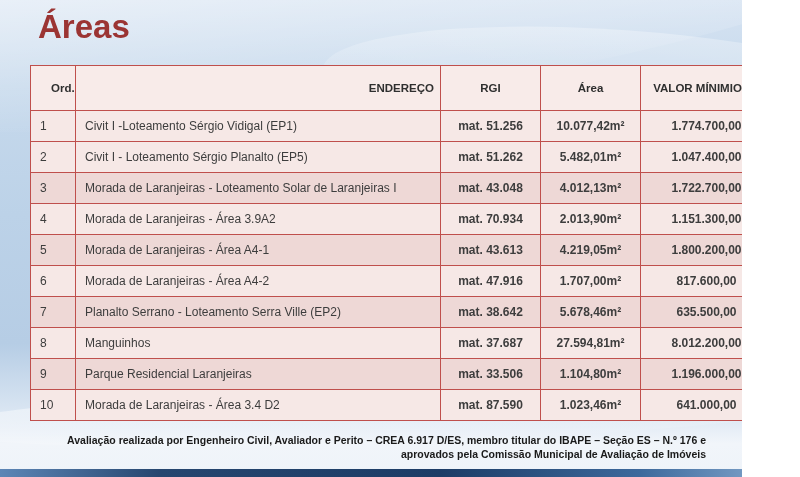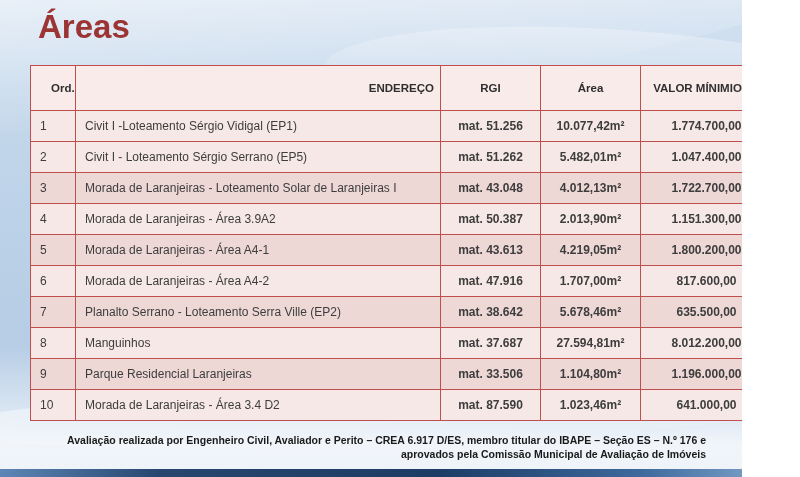--- a/index.html
+++ b/index.html
@@ -102,36 +102,36 @@
     <tbody>
         <tr>
           <td class="c0">1</td>
           <td class="c1">Civit I -Loteamento Sérgio Vidigal (EP1)</td>
           <td class="c2">mat. 51.256</td>
           <td class="c3">10.077,42m²</td>
           <td class="c4">1.774.700,00</td>
         </tr>
         <tr>
           <td class="c0">2</td>
-          <td class="c1">Civit I - Loteamento Sérgio Serrano (EP5)</td>
+          <td class="c1">Civit I - Loteamento Sérgio Planalto (EP5)</td>
           <td class="c2">mat. 51.262</td>
           <td class="c3">5.482,01m²</td>
           <td class="c4">1.047.400,00</td>
         </tr>
         <tr>
           <td class="c0">3</td>
           <td class="c1">Morada de Laranjeiras - Loteamento Solar de Laranjeiras I</td>
           <td class="c2">mat. 43.048</td>
           <td class="c3">4.012,13m²</td>
           <td class="c4">1.722.700,00</td>
         </tr>
         <tr>
           <td class="c0">4</td>
           <td class="c1">Morada de Laranjeiras - Área 3.9A2</td>
-          <td class="c2">mat. 50.387</td>
+          <td class="c2">mat. 70.934</td>
           <td class="c3">2.013,90m²</td>
           <td class="c4">1.151.300,00</td>
         </tr>
         <tr>
           <td class="c0">5</td>
           <td class="c1">Morada de Laranjeiras - Área A4-1</td>
           <td class="c2">mat. 43.613</td>
           <td class="c3">4.219,05m²</td>
           <td class="c4">1.800.200,00</td>
         </tr>

